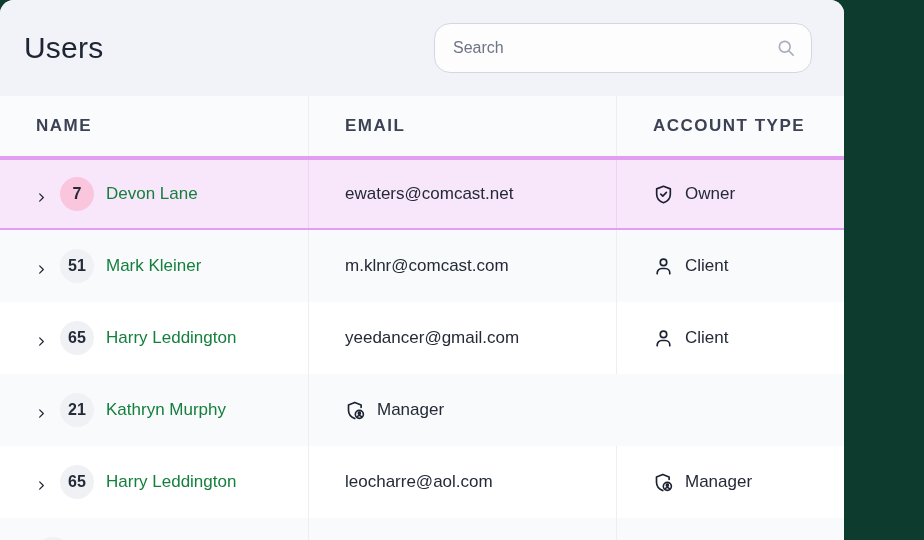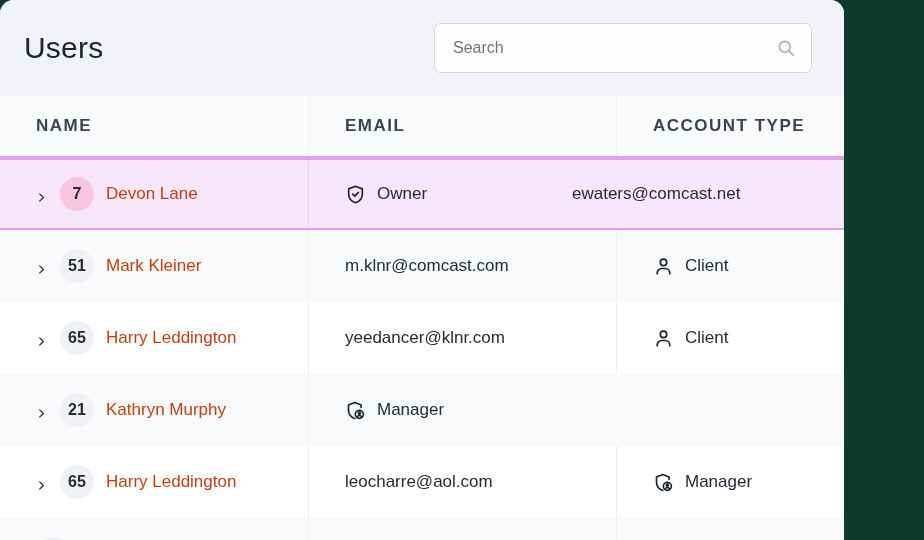--- a/index.html
+++ b/index.html
@@ -33,21 +33,21 @@
     letter-spacing:0.2px;
     line-height:1;
   }
   .search-wrap {
     position:relative;
     width:378px; height:50px;
   }
   .search-input {
     width:100%; height:100%;
     border:1px solid #d3d7e0;
-    border-radius:7px;
+    border-radius:16px;
     background:#fdfdfe;
     padding:0 32px 0 18px;
     font-family:"Liberation Sans", sans-serif;
     font-size:16px;
     color:#2c3242;
     outline:none;
   }
   .search-input::placeholder { color:#6d7484; }
   .search-icon {
     position:absolute;
@@ -112,21 +112,21 @@
     border-radius:50%;
     background:#eff1f5;
     display:flex; align-items:center; justify-content:center;
     font-size:16px; font-weight:700;
     color:#242a38;
     margin-right:12px;
   }
   .body-row.sel .badge { background:#f9c6de; }
   .uname {
     font-size:17px;
-    color:#c2410c;
+    color:#15803d;
     overflow:hidden;
     text-overflow:ellipsis;
   }
   .email {
     font-size:17px;
     color:#242a38;
   }
   .type-icon {
     width:21px; height:21px;
     flex:0 0 auto;
@@ -168,32 +168,32 @@
     <div class="row body-row sel">
       <div class="cell col-name">
         <span class="chevron">
           <svg viewBox="0 0 24 24" fill="none" stroke="currentColor" stroke-width="2.6" stroke-linecap="round" stroke-linejoin="round" width="11" height="11">
             <polyline points="8 4 16 12 8 20"></polyline>
           </svg>
         </span>
         <span class="badge">7</span>
         <span class="uname">Devon Lane</span>
       </div>
+      <div class="cell col-email">
+        <span class="email">ewaters@comcast.net</span>
+      </div>
       <div class="cell col-type">
         <span class="type-icon">
           <svg viewBox="0 0 24 24" fill="none" stroke="currentColor" stroke-width="1.9" stroke-linecap="round" stroke-linejoin="round" width="21" height="21">
             <path d="M12 2.6 4.2 5.6v6c0 4.6 3.2 8.1 7.8 9.8 4.6-1.7 7.8-5.2 7.8-9.8v-6L12 2.6z"></path>
             <polyline points="8.9 11.6 11.2 13.9 15.3 9.6"></polyline>
           </svg>
         </span>
         <span class="type-label">Owner</span>
       </div>
-      <div class="cell col-email">
-        <span class="email">ewaters@comcast.net</span>
-      </div>
     </div>
 
     <div class="row body-row alt">
       <div class="cell col-name">
         <span class="chevron">
           <svg viewBox="0 0 24 24" fill="none" stroke="currentColor" stroke-width="2.6" stroke-linecap="round" stroke-linejoin="round" width="11" height="11">
             <polyline points="8 4 16 12 8 20"></polyline>
           </svg>
         </span>
         <span class="badge">51</span>
@@ -217,21 +217,21 @@
       <div class="cell col-name">
         <span class="chevron">
           <svg viewBox="0 0 24 24" fill="none" stroke="currentColor" stroke-width="2.6" stroke-linecap="round" stroke-linejoin="round" width="11" height="11">
             <polyline points="8 4 16 12 8 20"></polyline>
           </svg>
         </span>
         <span class="badge">65</span>
         <span class="uname">Harry Leddington</span>
       </div>
       <div class="cell col-email">
-        <span class="email">yeedancer@klnr.com</span>
+        <span class="email">yeedancer@gmail.com</span>
       </div>
       <div class="cell col-type">
         <span class="type-icon">
           <svg viewBox="0 0 24 24" fill="none" stroke="currentColor" stroke-width="1.9" stroke-linecap="round" stroke-linejoin="round" width="21" height="21">
             <circle cx="12" cy="7.3" r="3.7"></circle>
             <path d="M4.8 20.4v-1.1a5 5 0 0 1 5-5h4.4a5 5 0 0 1 5 5v1.1"></path>
           </svg>
         </span>
         <span class="type-label">Client</span>
       </div>

